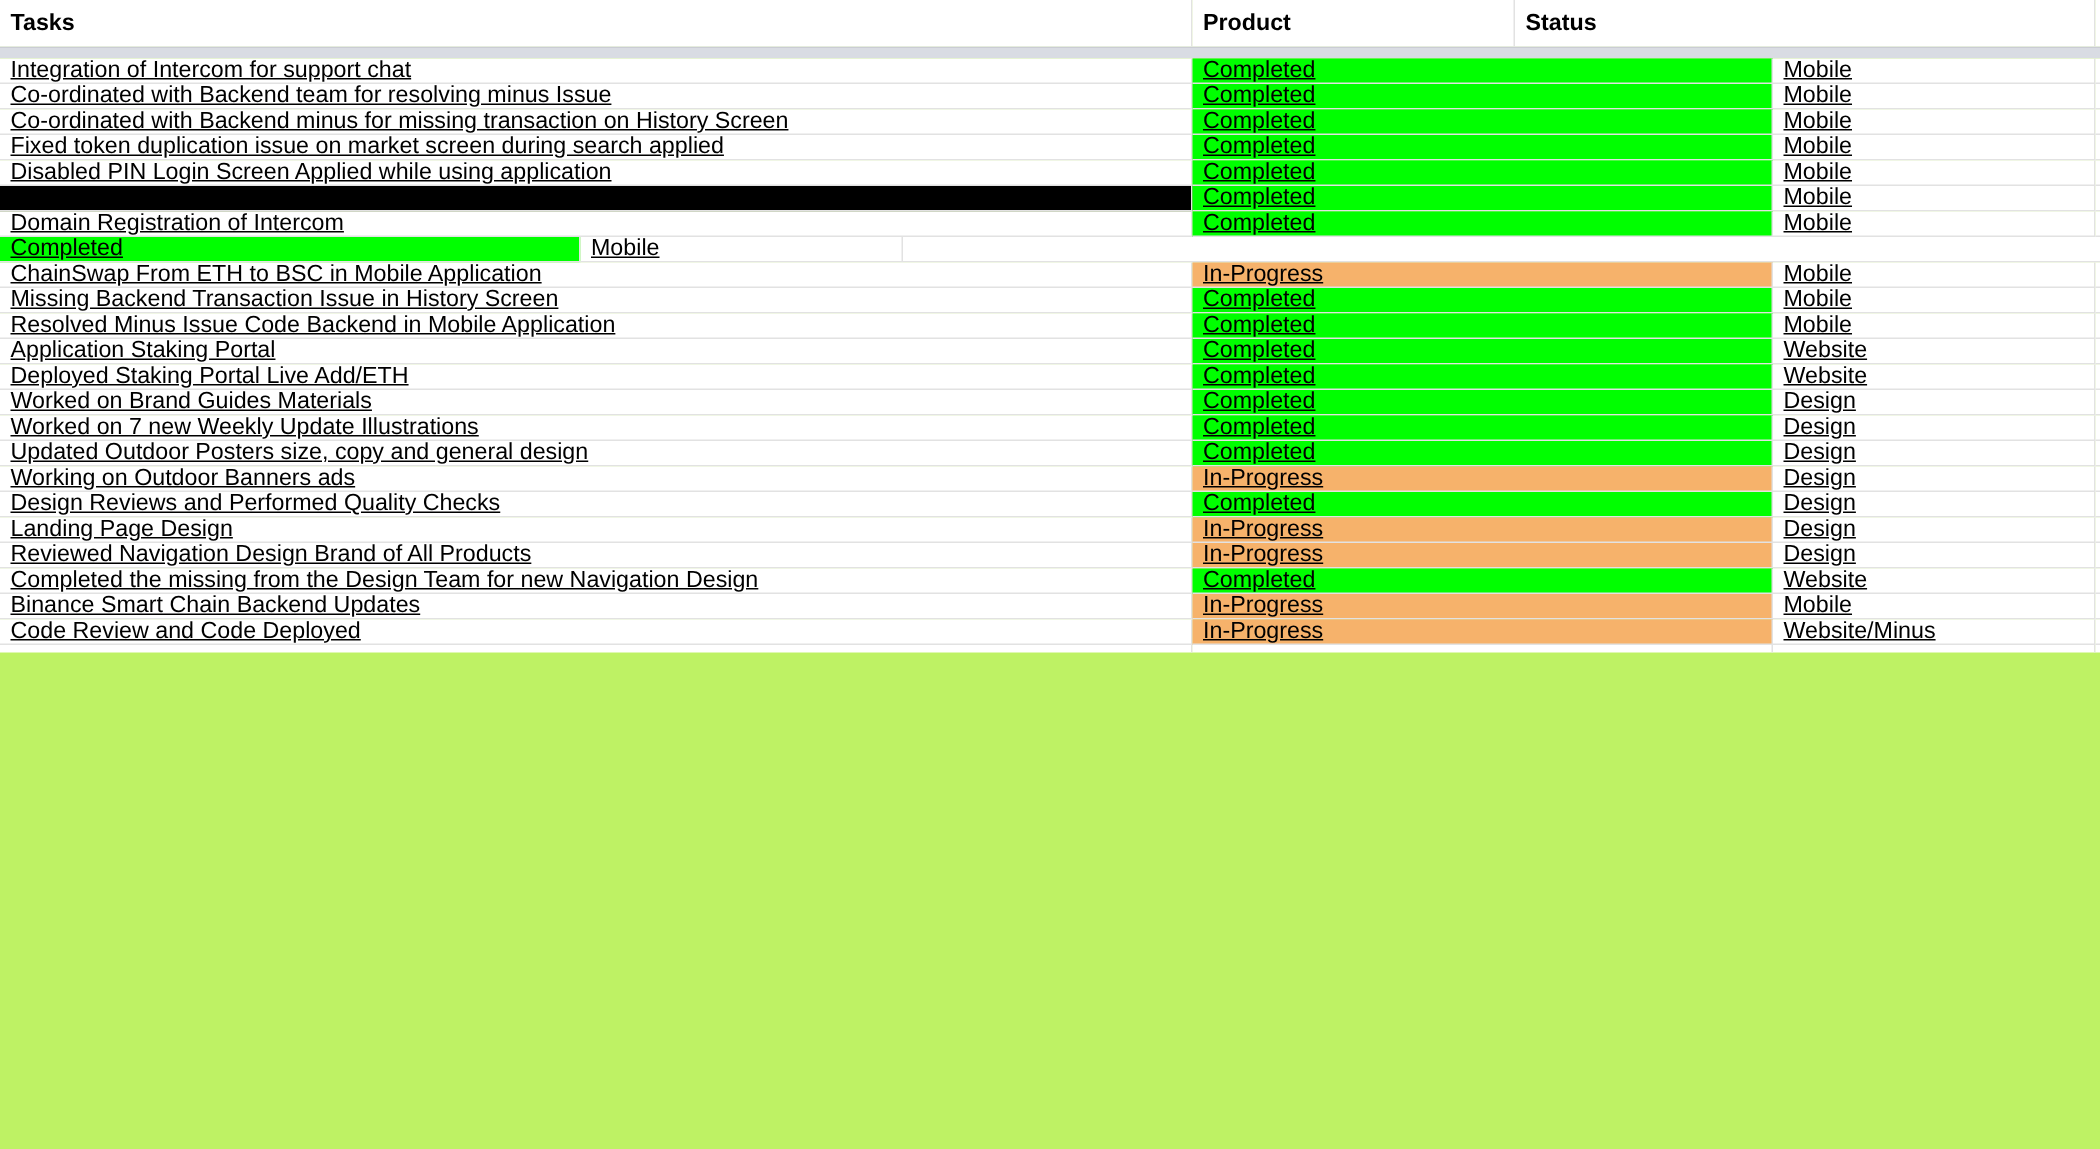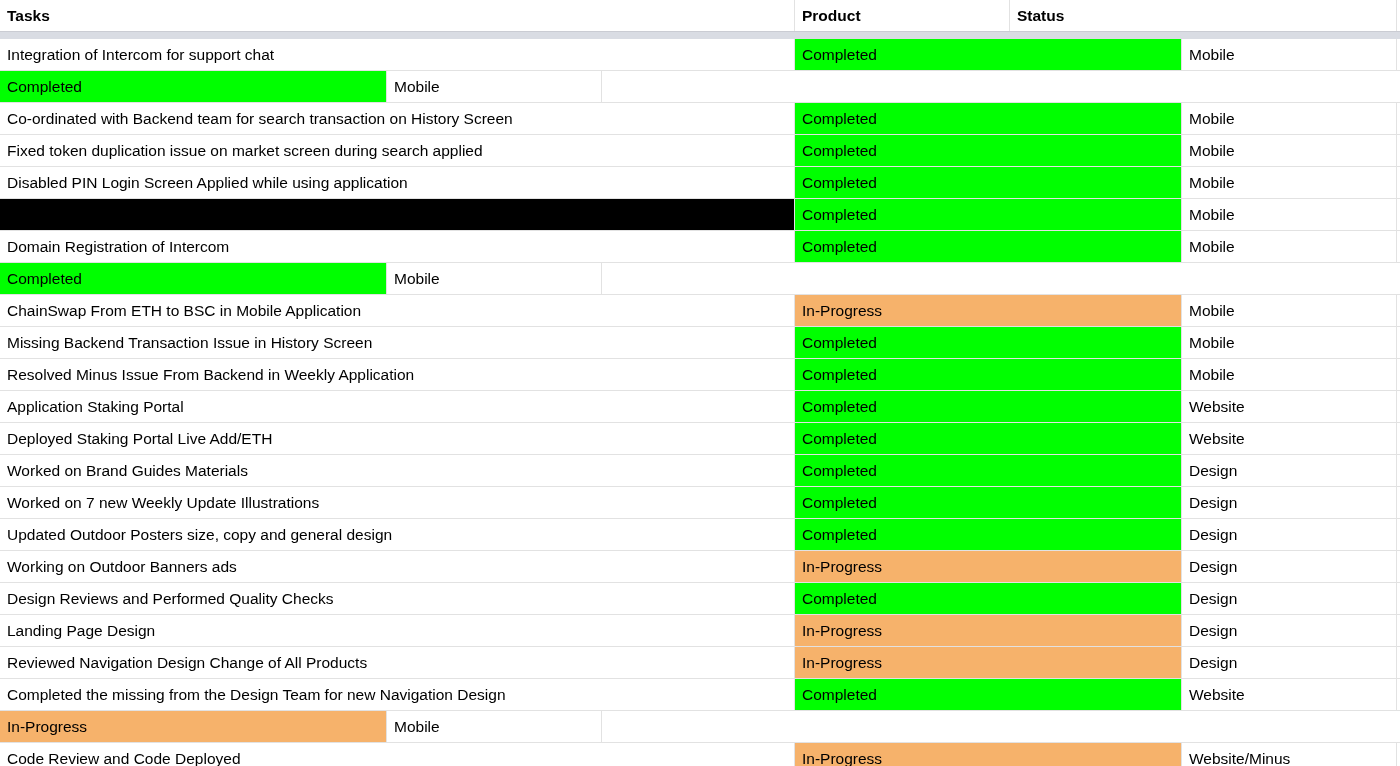--- a/index.html
+++ b/index.html
@@ -46,21 +46,21 @@
     border-bottom: none;
     background: #ffffff;
   }
   .freeze-bar {
     box-sizing: border-box;
     width: 100%;
     height: 8px;
     background: #d9dce3;
     border-top: 1px solid #caccd3;
   }
-  .data-row { height: 32px; }
+  .data-row { height: 17px; text-decoration: underline; }
   .redacted {
     background: #000000 !important;
     color: #000000;
   }
   .sliver-row { height: 5px; }
   .sliver-row .cell { border-bottom: none; }
 </style>
 </head>
 <body>
 
@@ -76,26 +76,27 @@
   <div class="freeze-bar"></div>
 
   <div>
       <div class="row data-row">
     <div class="cell col-task">Integration of Intercom for support chat</div>
     <div class="cell col-status" style="background: rgb(0, 255, 0);">Completed</div>
     <div class="cell col-product">Mobile</div>
     <div class="cell col-edge"></div>
   </div>
       <div class="row data-row">
-    <div class="cell col-status" style="background: rgb(0, 255, 0);">Completed</div>
-    <div class="cell col-product">Mobile</div>
-    <div class="cell col-edge"></div>
-  </div>
-      <div class="row data-row">
-    <div class="cell col-task">Co-ordinated with Backend team for search transaction on History Screen</div>
+    <div class="cell col-task">Co-ordinated with Backend team for resolving minus Issue</div>
+    <div class="cell col-status" style="background: rgb(0, 255, 0);">Completed</div>
+    <div class="cell col-product">Mobile</div>
+    <div class="cell col-edge"></div>
+  </div>
+      <div class="row data-row">
+    <div class="cell col-task">Co-ordinated with Backend minus for missing transaction on History Screen</div>
     <div class="cell col-status" style="background: rgb(0, 255, 0);">Completed</div>
     <div class="cell col-product">Mobile</div>
     <div class="cell col-edge"></div>
   </div>
       <div class="row data-row">
     <div class="cell col-task">Fixed token duplication issue on market screen during search applied</div>
     <div class="cell col-status" style="background: rgb(0, 255, 0);">Completed</div>
     <div class="cell col-product">Mobile</div>
     <div class="cell col-edge"></div>
   </div>
@@ -128,21 +129,21 @@
     <div class="cell col-product">Mobile</div>
     <div class="cell col-edge"></div>
   </div>
       <div class="row data-row">
     <div class="cell col-task">Missing Backend Transaction Issue in History Screen</div>
     <div class="cell col-status" style="background: rgb(0, 255, 0);">Completed</div>
     <div class="cell col-product">Mobile</div>
     <div class="cell col-edge"></div>
   </div>
       <div class="row data-row">
-    <div class="cell col-task">Resolved Minus Issue From Backend in Weekly Application</div>
+    <div class="cell col-task">Resolved Minus Issue Code Backend in Mobile Application</div>
     <div class="cell col-status" style="background: rgb(0, 255, 0);">Completed</div>
     <div class="cell col-product">Mobile</div>
     <div class="cell col-edge"></div>
   </div>
       <div class="row data-row">
     <div class="cell col-task">Application Staking Portal</div>
     <div class="cell col-status" style="background: rgb(0, 255, 0);">Completed</div>
     <div class="cell col-product">Website</div>
     <div class="cell col-edge"></div>
   </div>
@@ -182,32 +183,33 @@
     <div class="cell col-product">Design</div>
     <div class="cell col-edge"></div>
   </div>
       <div class="row data-row">
     <div class="cell col-task">Landing Page Design</div>
     <div class="cell col-status" style="background: rgb(246, 178, 107);">In-Progress</div>
     <div class="cell col-product">Design</div>
     <div class="cell col-edge"></div>
   </div>
       <div class="row data-row">
-    <div class="cell col-task">Reviewed Navigation Design Change of All Products</div>
+    <div class="cell col-task">Reviewed Navigation Design Brand of All Products</div>
     <div class="cell col-status" style="background: rgb(246, 178, 107);">In-Progress</div>
     <div class="cell col-product">Design</div>
     <div class="cell col-edge"></div>
   </div>
       <div class="row data-row">
     <div class="cell col-task">Completed the missing from the Design Team for new Navigation Design</div>
     <div class="cell col-status" style="background: rgb(0, 255, 0);">Completed</div>
     <div class="cell col-product">Website</div>
     <div class="cell col-edge"></div>
   </div>
       <div class="row data-row">
+    <div class="cell col-task">Binance Smart Chain Backend Updates</div>
     <div class="cell col-status" style="background: rgb(246, 178, 107);">In-Progress</div>
     <div class="cell col-product">Mobile</div>
     <div class="cell col-edge"></div>
   </div>
       <div class="row data-row">
     <div class="cell col-task">Code Review and Code Deployed</div>
     <div class="cell col-status" style="background: rgb(246, 178, 107);">In-Progress</div>
     <div class="cell col-product">Website/Minus</div>
     <div class="cell col-edge"></div>
   </div>

